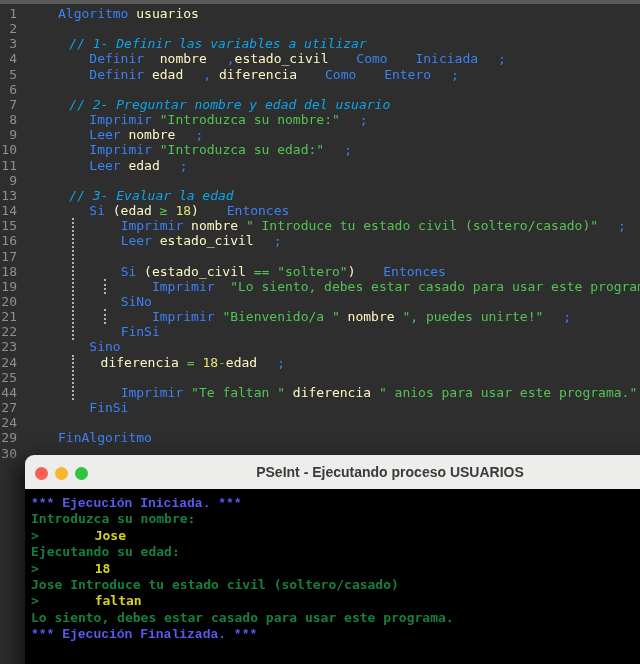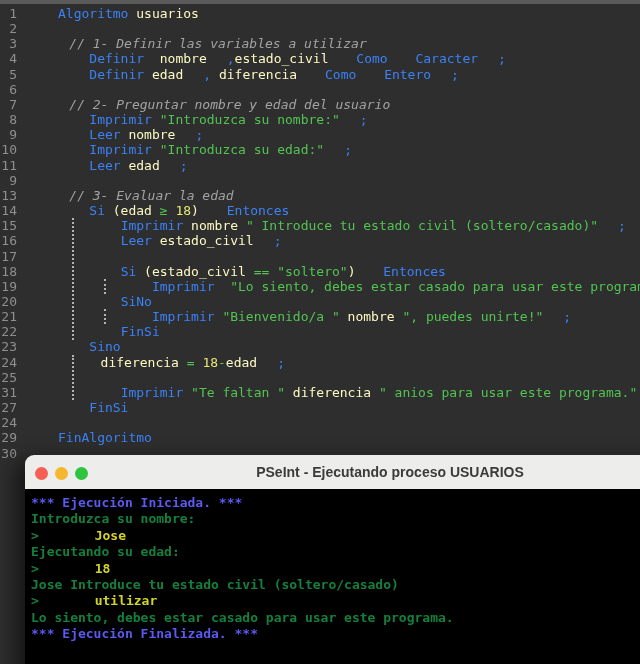--- a/index.html
+++ b/index.html
@@ -11,21 +11,21 @@
   .editor-topstrip { position:absolute; left:0; top:0; width:100%; height:4px; background:#5a5a5a; }
   .code-lines { position:absolute; left:0; top:6px; width:100%; }
   .line { display:flex; height:15.16px; line-height:15.16px; font-size:13px; white-space:pre; }
   .ln { flex:none; width:17px; text-align:right; color:#8f8f8f; }
   .code { flex:none; padding-left:21px; color:#f2f2f2; }
   .tk-kw { color:#3b82f6;margin-left:20px; }
   .tk-p  { color:#fef9c3; }
   .tk-str{ color:#52c452; }
   .tk-op { color:#52c452; }
   .tk-num{ color:#e7e776; }
-  .tk-com{ color:#a3a3a3; font-style:italic; }
+  .tk-com{ color:#0ea5e9; font-style:italic; }
 
   .indent-guide { position:absolute; width:0; border-left:2px dotted rgba(225,225,225,0.75); }
   .guide-a  { left:72px;  top:218px; height:122px; }
   .guide-b1 { left:104px; top:279px; height:15px;  }
   .guide-b2 { left:104px; top:309px; height:15px;  }
   .guide-c  { left:72px;  top:355px; height:45px;  }
 
   
   .exec-window { position:absolute; left:25px; top:455px; width:730px; height:300px;
                  border-radius:9px 9px 0 0; box-shadow:-8px 6px 22px rgba(0,0,0,0.6); }
@@ -33,34 +33,34 @@
   .traffic { position:absolute; top:12px; width:13px; height:13px; border-radius:50%; }
   .tl-close { left:10px; background:#f55f54; }
   .tl-min   { left:30px; background:#f5b72d; }
   .tl-zoom  { left:50px; background:#2fc440; }
   .win-title { position:absolute; left:0; top:0; width:100%; height:34px; line-height:34px;
                text-align:center; font-family:"Liberation Sans", sans-serif; font-weight:bold;
                font-size:14px; color:#3b3b3b; }
   .console { position:absolute; left:0; top:34px; width:100%; height:266px; background:#000;
              padding:6px 0 0 6px; }
   .term-line { height:16.4px; line-height:16.4px; font-size:13px; font-weight:bold; white-space:pre; }
-  .t-blue   { color:#5a5af0; }
+  .t-blue   { color:#5a5af0;font-family:Liberation Mono, monospace; }
   .t-green  { color:#15803d; }
   .t-yellow { color:#d4d426;margin-left:48px; }
 </style>
 </head>
 <body>
 
 <div class="editor">
   <div class="editor-topstrip"></div>
   <div class="code-lines">
       <div class="line"><span class="ln">1</span><span class="code"><span class="tk-kw">Algoritmo</span><span class="tk-p"> usuarios</span></span></div>
       <div class="line"><span class="ln">2</span><span class="code"></span></div>
       <div class="line"><span class="ln">3</span><span class="code"><span class="tk-p">    </span><span class="tk-com">// 1- Definir las variables a utilizar</span></span></div>
-      <div class="line"><span class="ln">4</span><span class="code"><span class="tk-p">    </span><span class="tk-kw">Definir</span><span class="tk-p">  nombre</span><span class="tk-kw">,</span><span class="tk-p">estado_civil </span><span class="tk-kw">Como</span><span class="tk-p"> </span><span class="tk-kw">Caracter</span><span class="tk-kw">;</span></span></div>
+      <div class="line"><span class="ln">4</span><span class="code"><span class="tk-p">    </span><span class="tk-kw">Definir</span><span class="tk-p">  nombre</span><span class="tk-kw">,</span><span class="tk-p">estado_civil </span><span class="tk-kw">Como</span><span class="tk-p"> </span><span class="tk-kw">Iniciada</span><span class="tk-kw">;</span></span></div>
       <div class="line"><span class="ln">5</span><span class="code"><span class="tk-p">    </span><span class="tk-kw">Definir</span><span class="tk-p"> edad</span><span class="tk-kw">,</span><span class="tk-p"> diferencia </span><span class="tk-kw">Como</span><span class="tk-p"> </span><span class="tk-kw">Entero</span><span class="tk-kw">;</span></span></div>
       <div class="line"><span class="ln">6</span><span class="code"></span></div>
       <div class="line"><span class="ln">7</span><span class="code"><span class="tk-p">    </span><span class="tk-com">// 2- Preguntar nombre y edad del usuario</span></span></div>
       <div class="line"><span class="ln">8</span><span class="code"><span class="tk-p">    </span><span class="tk-kw">Imprimir</span><span class="tk-p"> </span><span class="tk-str">"Introduzca su nombre:"</span><span class="tk-kw">;</span></span></div>
       <div class="line"><span class="ln">9</span><span class="code"><span class="tk-p">    </span><span class="tk-kw">Leer</span><span class="tk-p"> nombre</span><span class="tk-kw">;</span></span></div>
       <div class="line"><span class="ln">10</span><span class="code"><span class="tk-p">    </span><span class="tk-kw">Imprimir</span><span class="tk-p"> </span><span class="tk-str">"Introduzca su edad:"</span><span class="tk-kw">;</span></span></div>
       <div class="line"><span class="ln">11</span><span class="code"><span class="tk-p">    </span><span class="tk-kw">Leer</span><span class="tk-p"> edad</span><span class="tk-kw">;</span></span></div>
       <div class="line"><span class="ln">9</span><span class="code"></span></div>
       <div class="line"><span class="ln">13</span><span class="code"><span class="tk-p">    </span><span class="tk-com">// 3- Evaluar la edad</span></span></div>
       <div class="line"><span class="ln">14</span><span class="code"><span class="tk-p">    </span><span class="tk-kw">Si</span><span class="tk-p"> (edad </span><span class="tk-op">≥</span><span class="tk-p"> </span><span class="tk-num">18</span><span class="tk-p">) </span><span class="tk-kw">Entonces</span></span></div>
@@ -68,21 +68,21 @@
       <div class="line"><span class="ln">16</span><span class="code"><span class="tk-p">        </span><span class="tk-kw">Leer</span><span class="tk-p"> estado_civil</span><span class="tk-kw">;</span></span></div>
       <div class="line"><span class="ln">17</span><span class="code"></span></div>
       <div class="line"><span class="ln">18</span><span class="code"><span class="tk-p">        </span><span class="tk-kw">Si</span><span class="tk-p"> (estado_civil </span><span class="tk-op">==</span><span class="tk-p"> </span><span class="tk-str">"soltero"</span><span class="tk-p">) </span><span class="tk-kw">Entonces</span></span></div>
       <div class="line"><span class="ln">19</span><span class="code"><span class="tk-p">            </span><span class="tk-kw">Imprimir</span><span class="tk-p">  </span><span class="tk-str">"Lo siento, debes estar casado para usar este programa."</span></span></div>
       <div class="line"><span class="ln">20</span><span class="code"><span class="tk-p">        </span><span class="tk-kw">SiNo</span></span></div>
       <div class="line"><span class="ln">21</span><span class="code"><span class="tk-p">            </span><span class="tk-kw">Imprimir</span><span class="tk-p"> </span><span class="tk-str">"Bienvenido/a "</span><span class="tk-p"> nombre </span><span class="tk-str">", puedes unirte!"</span><span class="tk-kw">;</span></span></div>
       <div class="line"><span class="ln">22</span><span class="code"><span class="tk-p">        </span><span class="tk-kw">FinSi</span></span></div>
       <div class="line"><span class="ln">23</span><span class="code"><span class="tk-p">    </span><span class="tk-kw">Sino</span></span></div>
       <div class="line"><span class="ln">24</span><span class="code"><span class="tk-p">        diferencia </span><span class="tk-op">=</span><span class="tk-p"> </span><span class="tk-num">18</span><span class="tk-op">-</span><span class="tk-p">edad</span><span class="tk-kw">;</span></span></div>
       <div class="line"><span class="ln">25</span><span class="code"></span></div>
-      <div class="line"><span class="ln">31</span><span class="code"><span class="tk-p">        </span><span class="tk-kw">Imprimir</span><span class="tk-p"> </span><span class="tk-str">"Te faltan "</span><span class="tk-p"> diferencia </span><span class="tk-str">" anios para usar este programa."</span><span class="tk-kw">;</span></span></div>
+      <div class="line"><span class="ln">44</span><span class="code"><span class="tk-p">        </span><span class="tk-kw">Imprimir</span><span class="tk-p"> </span><span class="tk-str">"Te faltan "</span><span class="tk-p"> diferencia </span><span class="tk-str">" anios para usar este programa."</span><span class="tk-kw">;</span></span></div>
       <div class="line"><span class="ln">27</span><span class="code"><span class="tk-p">    </span><span class="tk-kw">FinSi</span></span></div>
       <div class="line"><span class="ln">24</span><span class="code"></span></div>
       <div class="line"><span class="ln">29</span><span class="code"><span class="tk-kw">FinAlgoritmo</span></span></div>
       <div class="line"><span class="ln">30</span><span class="code"></span></div>
     </div>
   <div class="indent-guide guide-a"></div>
   <div class="indent-guide guide-b1"></div>
   <div class="indent-guide guide-b2"></div>
   <div class="indent-guide guide-c"></div>
 </div>
@@ -94,17 +94,17 @@
     <span class="traffic tl-zoom"></span>
     <div class="win-title">PSeInt - Ejecutando proceso USUARIOS</div>
   </div>
   <div class="console">
       <div class="term-line"><span class=""><span class="t-blue">*** Ejecución Iniciada. ***</span></span></div>
       <div class="term-line"><span class=""><span class="t-green">Introduzca su nombre:</span></span></div>
       <div class="term-line"><span class=""><span class="t-green">&gt; </span><span class="t-yellow">Jose</span></span></div>
       <div class="term-line"><span class=""><span class="t-green">Ejecutando su edad:</span></span></div>
       <div class="term-line"><span class=""><span class="t-green">&gt; </span><span class="t-yellow">18</span></span></div>
       <div class="term-line"><span class=""><span class="t-green">Jose Introduce tu estado civil (soltero/casado)</span></span></div>
-      <div class="term-line"><span class=""><span class="t-green">&gt; </span><span class="t-yellow">utilizar</span></span></div>
+      <div class="term-line"><span class=""><span class="t-green">&gt; </span><span class="t-yellow">faltan</span></span></div>
       <div class="term-line"><span class=""><span class="t-green">Lo siento, debes estar casado para usar este programa.</span></span></div>
       <div class="term-line"><span class=""><span class="t-blue">*** Ejecución Finalizada. ***</span></span></div>
     </div>
 </div>
 
 </body></html>

